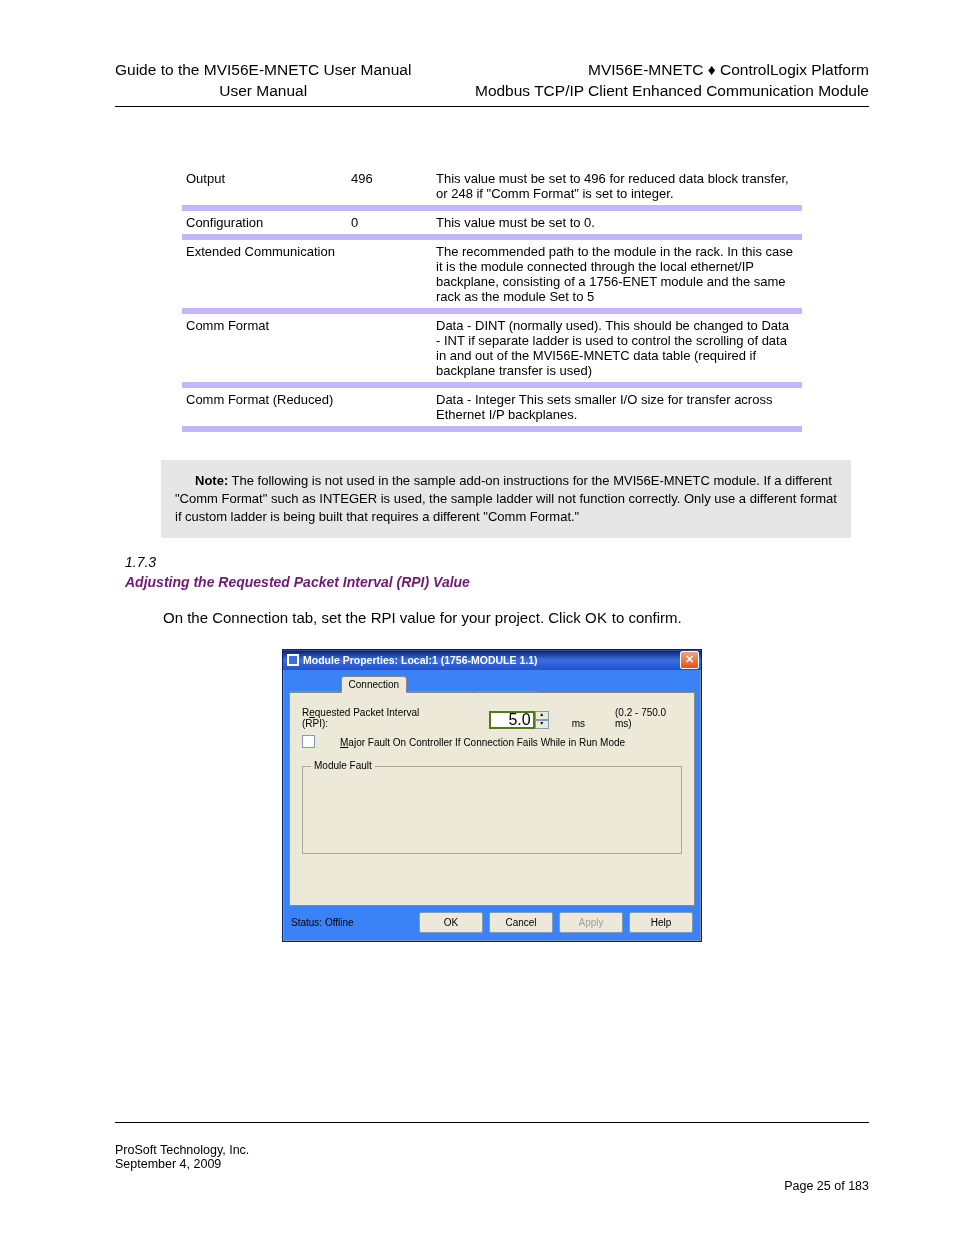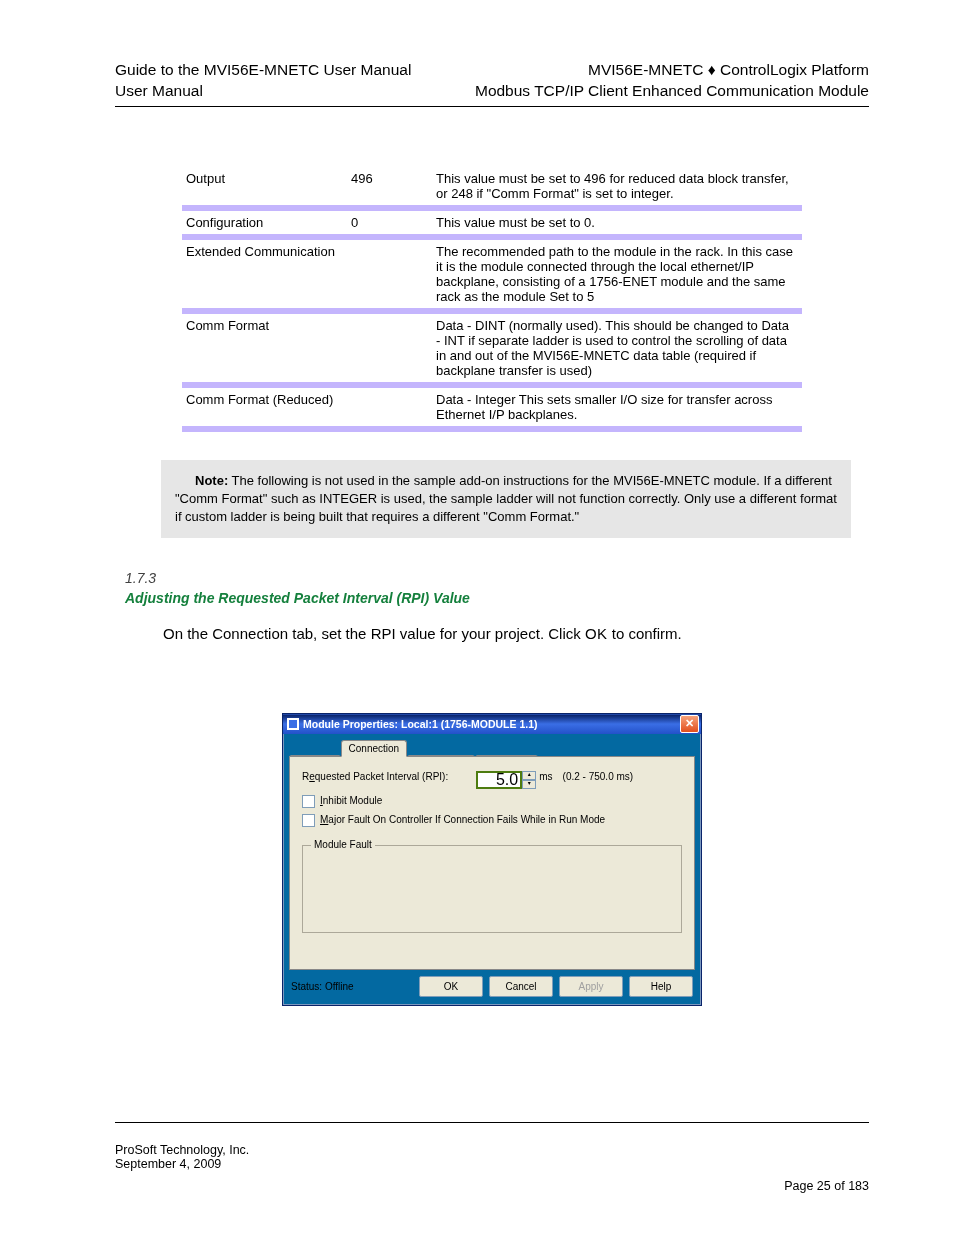--- a/index.html
+++ b/index.html
@@ -1,45 +1,45 @@
 <!DOCTYPE html>
 <html><head>
 <meta charset="utf-8">
 <style>
 body { margin:0; padding:0; background:#fff; font-family:Arial,Helvetica,sans-serif; color:#000; }
 .page { width:954px; height:1235px; position:relative; box-sizing:border-box; padding:60px 85px 40px 115px; }
 .header { display:flex; justify-content:space-between; border-bottom:1px solid #000; padding-bottom:4px; font-size:15.5px; line-height:1.35; }
-.header-left { text-align:left; }
+.header-left { text-align:center; }
 .header-right { text-align:right; }
 .content { margin-top:60px; }
 .table { width:620px; margin:0 auto; font-size:13px; border-collapse:collapse; }
 .table td { padding:4px 6px 4px 4px; vertical-align:top; }
 .table tr { border-bottom:6px solid #c4b5fd; }
 .cellA { width:155px; }
 .cellB { width:75px; }
 .cellC { }
 .noteblock { width:662px; margin:28px 0 0 46px; background:#e6e6e6; padding:12px 14px; font-size:13px; line-height:1.4; }
 .noteblock b { font-weight:bold;padding-left:20px; }
-.sec-num { font-size:14px; margin-top:32px; color:#404040; font-style:italic; margin-left:10px; }
-.sec-title { font-size:14px; margin-top:4px; color:#15803d; font-style:italic; font-weight:bold; margin-left:10px; }
+.sec-num { font-size:14px; margin-top:16px; color:#000000; font-style:italic; margin-left:10px; }
+.sec-title { font-size:14px; margin-top:4px; color:#701a75; font-style:italic; font-weight:bold; margin-left:10px; }
 .bodytext { font-size:15px; margin:18px 0 0 48px; width:640px; line-height:1.35; }
 .scap { font-variant:small-caps; letter-spacing:0.5px; }
 .dialog-wrap { margin:20px 0 0 0; display:flex; justify-content:center; }
-.dialog { width:418px; font-family:Tahoma,Arial,sans-serif; font-size:10px; border:1px solid #0a246a; background:#0369a1; box-shadow:0 0 0 1px #7b98bf inset;margin-top:48px; }
+.dialog { width:418px; font-family:Tahoma,Arial,sans-serif; font-size:10px; border:1px solid #0a246a; background:#3b82f6; box-shadow:0 0 0 1px #7b98bf inset; }
 .titlebar { height:20px; background:linear-gradient(to bottom,#3a6ee5,#0a246a 5%,#3a6ee5 50%,#2351c9); color:#fff; display:flex; align-items:center; padding:0 2px 0 4px; font-weight:bold; font-size:10.5px; }
 .titlebar .ticon { width:12px; height:12px; background:#fff; margin-right:4px; display:flex; align-items:center; justify-content:center; }
 .titlebar .ticon::after { content:""; display:block; width:8px; height:8px; background:#3a6ee5; }
 .titlebar .spacer { flex:1; }
 .closebtn { width:17px; height:16px; background:linear-gradient(#f7a27a,#e24f1e); border:1px solid #fff; border-radius:2px; color:#fff; display:flex; align-items:center; justify-content:center; font-weight:bold; font-size:11px; line-height:1; }
 .tabs { display:flex; margin:6px 0 0 6px; font-size:10px; }
 .tab { padding:2px 7px; border:1px solid #888; border-bottom:none; background:#ece9d8; position:relative; margin-right:0px; border-top-left-radius:3px; border-top-right-radius:3px; }
 .tab.inactive { top:15px; background:#ece9d8; }
 .tab.active { background:#ece9d8; z-index:2; border-bottom:1px solid #ece9d8; margin-bottom:-1px; }
 .tabbody { border:1px solid #888; margin:0 6px 6px 6px; padding:14px 12px 8px 12px; min-height:190px; background:#ece9d8; position:relative; }
-.row { display:flex; align-items:flex-start; margin-bottom:6px; font-size:10px; }
+.row { display:flex; align-items:flex-end; margin-bottom:6px; font-size:10px;gap:20px; }
 .row label { margin-right:0; }
 .ulchar { text-decoration:underline; }
 .spin { display:inline-flex; align-items:center; margin-left:6px; }
 .spin-input { width:38px; height:14px; font-size:16px; text-align:right; padding:0 2px; border:2px solid #4d7c0f; background:#fff; }
 .spin-btns { display:flex; flex-direction:column; }
 .spin-btns div { width:12px; height:7px; border:1px solid #7f9db9; background:#ece9d8; font-size:6px; line-height:4px; text-align:center; }
 .chk { width:11px; height:11px; border:1px solid #7f9db9; background:#fff; margin-right:5px; flex:0 0 11px; }
 .groupbox { border:1px solid #aca899; margin-top:18px; padding:8px; height:70px; position:relative; }
 .groupbox .legend { position:absolute; top:-7px; left:8px; background:#ece9d8; padding:0 3px; font-size:10px; }
 .btnrow { display:flex; align-items:center; margin:6px 8px 8px 8px; font-size:10px; }
@@ -128,24 +128,20 @@
               <span class="spin-btns">
                   <div>▴</div>
                   <div>▾</div>
                 </span>
             </span>
             <span style="margin-left:3px;">ms</span>
             <span style="margin-left:10px;">(0.2 - 750.0 ms)</span>
           </div>
           <div class="row">
             <span class="chk"></span>
-            <label><span class="ulchar">I</span><span>nhibit Module</span></label>
-          </div>
-          <div class="row">
-            <span class="chk"></span>
             <label><span class="ulchar">M</span><span>ajor Fault On Controller If Connection Fails While in Run Mode</span></label>
           </div>
           <div class="groupbox">
             <span class="legend">Module Fault</span>
           </div>
         </div>
         <div class="btnrow">
           <span class="status"><span>Status:</span> <span>Offline</span></span>
           <div class="winbtn">OK</div>
           <div class="winbtn">Cancel</div>

